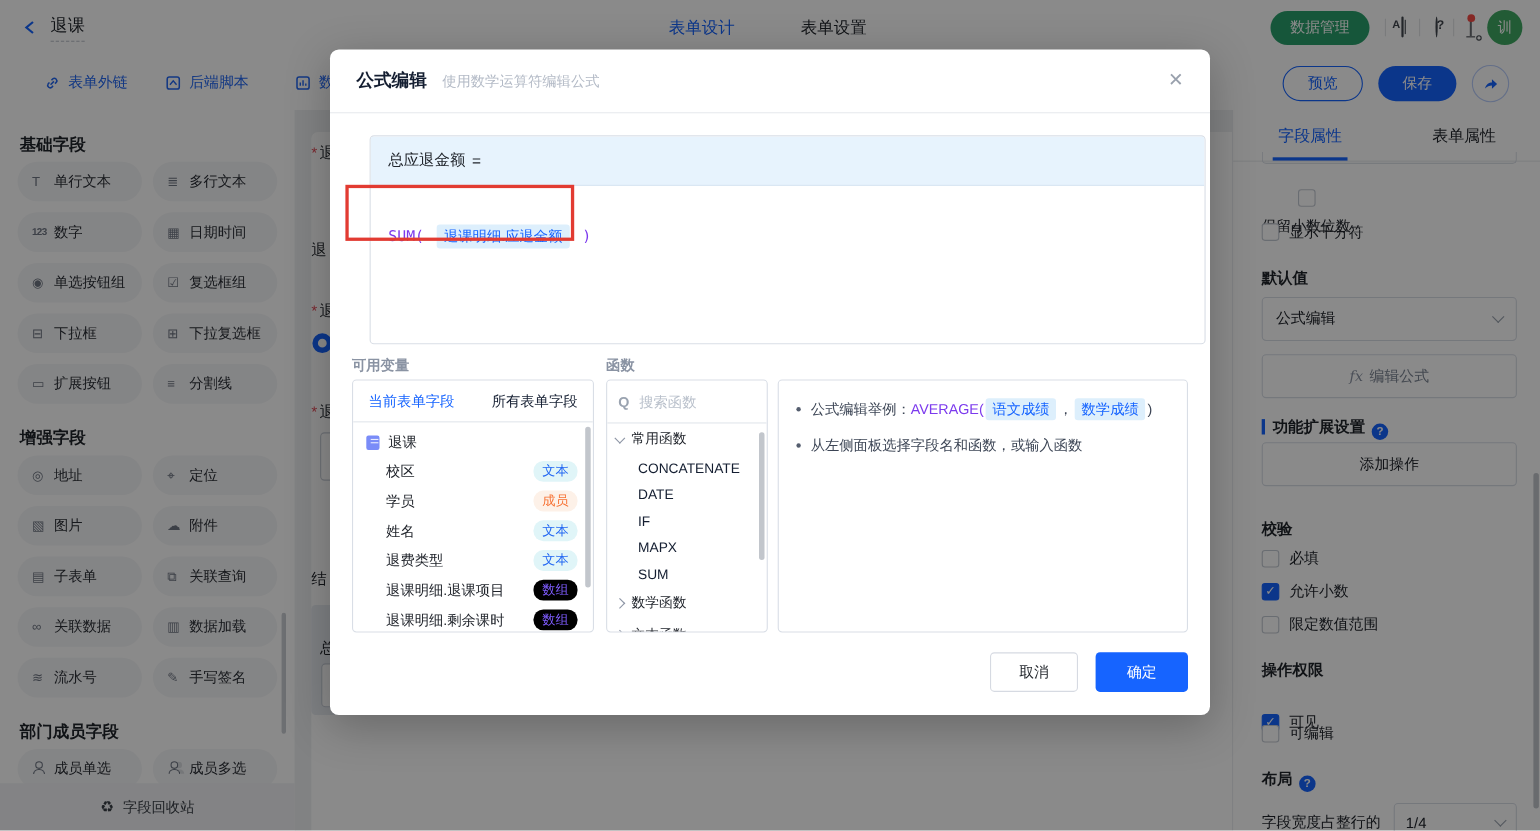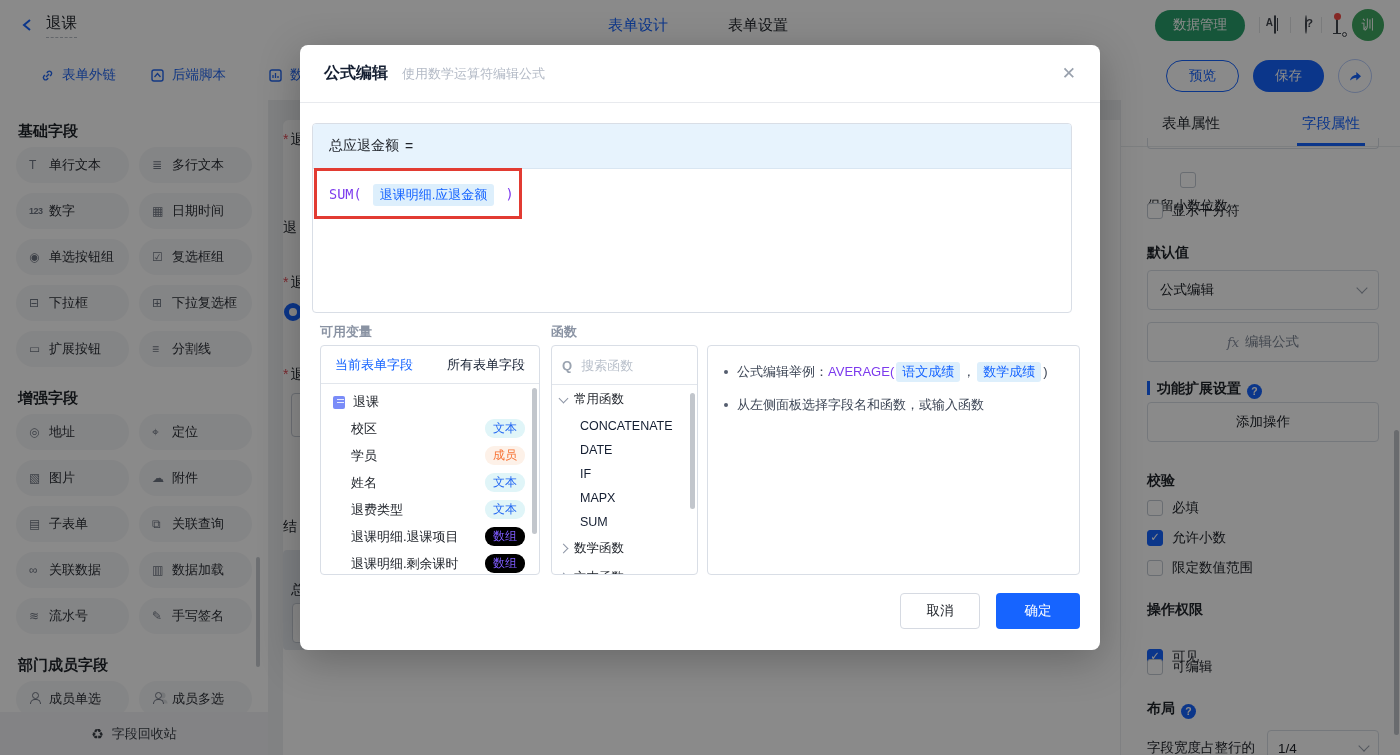--- a/index.html
+++ b/index.html
@@ -115,25 +115,25 @@
   .overlay{position:absolute;inset:0;background:rgba(0,0,0,0.46);z-index:10;}
 
   
   .modal{position:absolute;left:300px;top:45px;width:800px;height:605px;background:#fff;border-radius:8px;
     box-shadow:0 10px 40px rgba(0,0,0,0.25);z-index:20;}
   .m-header{position:absolute;left:0;top:0;right:0;height:58px;border-bottom:1px solid #e8eaee;
     display:flex;align-items:center;padding:0 24px;box-sizing:border-box;}
   .m-title{font-size:16px;font-weight:bold;color:#141e31;}
   .m-sub{font-size:13px;color:#b3bac6;margin-left:14px;}
   .m-close{position:absolute;right:24px;top:18px;font-size:17px;color:#99a1ad;cursor:pointer;}
-  .f-box{position:absolute;left:12px;top:78px;width:760px;height:190px;border:1px solid #d9dee6;
+  .f-box{position:absolute;left:36px;top:78px;width:760px;height:190px;border:1px solid #d9dee6;
     border-radius:4px;box-sizing:border-box;overflow:hidden;}
   .f-head{height:44px;background:#e7f3fd;border-bottom:1px solid #d9e6f2;display:flex;align-items:center;
     padding:0 16px;font-size:14px;color:#20242b;gap:6px;}
-  .f-body{padding:15px 16px;font-family:"DejaVu Sans Mono",monospace;font-size:13.5px;cursor:text;}
+  .f-body{padding:15px 16px;font-family:"DejaVu Sans Mono",monospace;font-size:13.5px;cursor:text;margin-top:20px;}
   .f-func{color:#7c3aed;}
   .f-chip{display:inline-block;background:#ddeffc;color:#1664ff;border-radius:3px;padding:2px 7px;
     margin:0 3px;font-family:"Liberation Sans",sans-serif;font-size:13px;}
   .red-box{position:absolute;left:314px;top:168px;width:202px;height:45px;border:3px solid #e23b32;z-index:30;}
   .m-label{position:absolute;font-size:13px;color:#8a93a3;font-weight:bold;}
   .panel{position:absolute;top:300px;height:230px;border:1px solid #d9dee6;border-radius:4px;
     box-sizing:border-box;overflow:hidden;background:#fff;}
   .v-panel{left:20px;width:220px;}
   .v-tabs{height:37px;border-bottom:1px solid #e2e6ec;display:flex;align-items:center;justify-content:space-between;
     padding:0 14px;}
@@ -353,22 +353,22 @@
       <div class="frag-label" style="left: 283px; top: 366px;"><span class="star">*</span><span>退</span></div>
       <div class="frag-input" style="height: 44px; left: 291px; top: 393px;"></div>
       <div class="frag-label" style="left: 283px; top: 518px;"><span>结</span></div>
       <div class="frag-block" style="height: 100px; top: 550px;"></div>
       <div class="frag-label" style="left: 291px; top: 581px;"><span>总</span></div>
       <div class="frag-input" style="height: 40px; left: 292px; top: 603px;"></div>
     </div>
 
   <div class="inspector">
     <div class="in-tabs">
+        <div class="in-tab active">字段属性</div>
         <div class="in-tab">表单属性</div>
-        <div class="in-tab active">字段属性</div>
       </div>
     <div class="cut-input"></div>
     <div id="in-top-checks">
         <div class="cb-row" style="top: 72px; flex-direction: column;">
           <span class="cb"></span>
           <span class="cb-label">保留小数位数</span>
         </div>
         <div class="cb-row" style="top: 102px;">
           <span class="cb"></span>
           <span class="cb-label">显示千分符</span>

